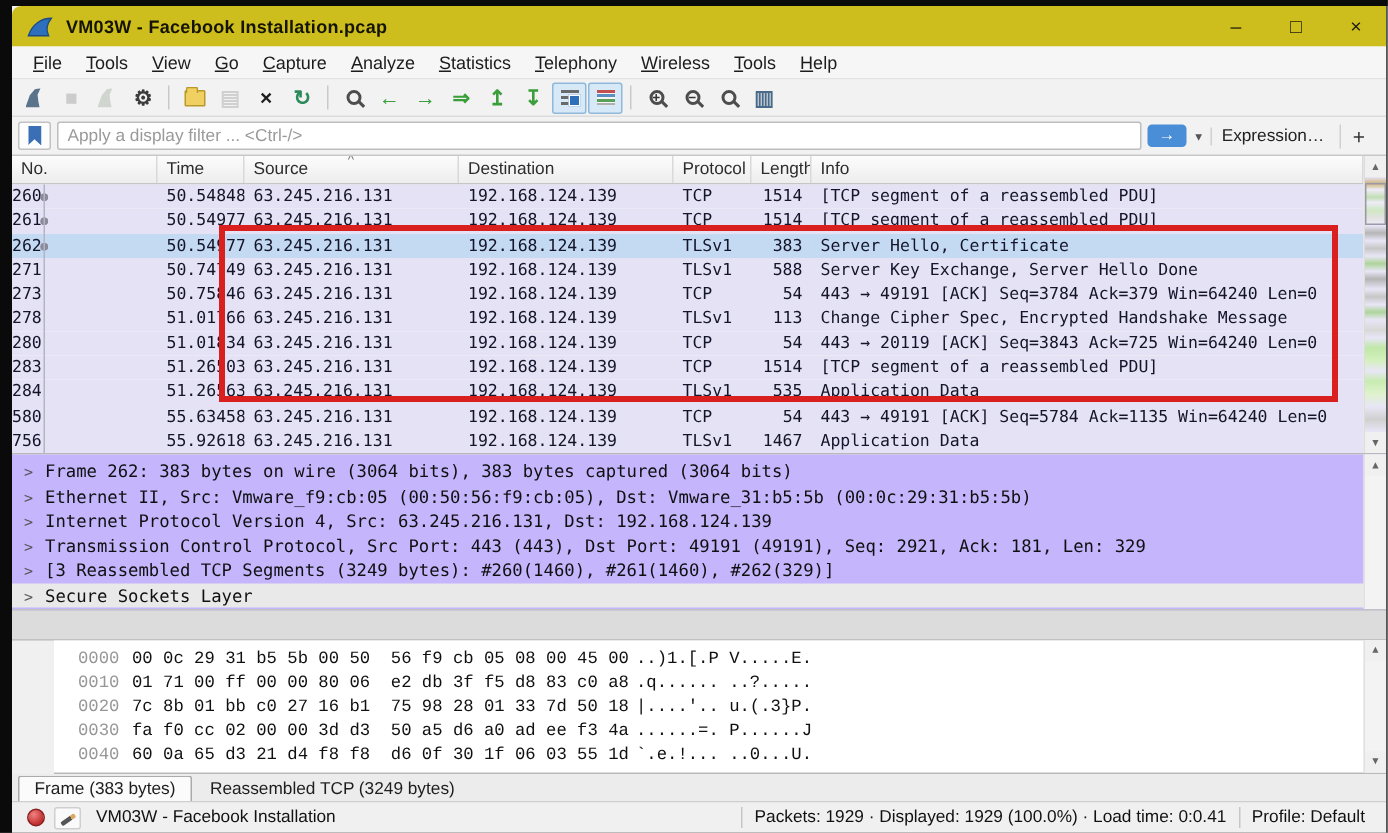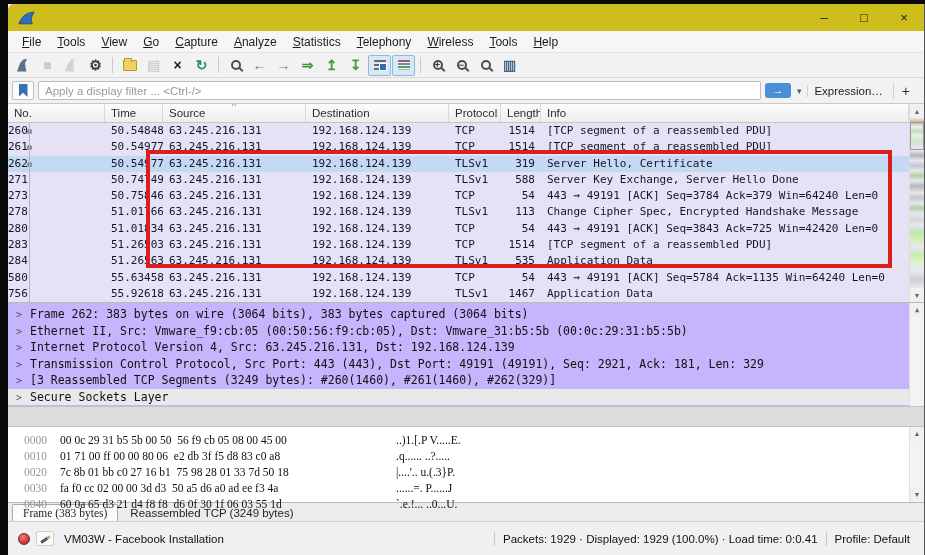--- a/index.html
+++ b/index.html
@@ -81,31 +81,31 @@
   .details { height:104px; background:#c4b5fd; position:relative; border-bottom:1px solid #c2c2c2; font-family:"DejaVu Sans Mono","Liberation Mono",monospace; font-size:11.5px; color:#101010; padding-top:3px; flex:none; }
   .dline { height:16.5px; line-height:16.5px; white-space:nowrap; padding-left:8px; }
   .dline .expander { display:inline-block; width:14px; color:#555; font-size:10px; }
   .dline.shaded { background:#e9e9e9; }
   .d-scroll { position:absolute; top:0; right:0; bottom:0; width:15px; background:#f3f3f3; border-left:1px solid #e0e0e0; }
 
   
   .splitter { height:20px; background:#dcdcdc; border-bottom:1px solid #c2c2c2; flex:none; }
 
   
-  .hexpane { height:76px; background:#fff; position:relative; font-family:Liberation Serif, serif; font-size:11.5px; padding-top:5px; border-bottom:1px solid #b9b9b9; flex:none; }
+  .hexpane { height:89px; background:#fff; position:relative; font-family:Liberation Mono, monospace; font-size:11.5px; padding-top:5px; border-bottom:1px solid #b9b9b9; flex:none;margin-left:28px; }
   .hexrow { height:16px; line-height:16px; white-space:pre; display:flex; }
   .h-off { width:36px; margin-left:16px; color:#979797; }
   .h-hex { width:336px; color:#101010; }
   .h-asc { color:#101010; }
   .h-scroll { position:absolute; top:0; right:0; bottom:0; width:15px; background:#f3f3f3; border-left:1px solid #e0e0e0; }
 
   
   .tabbar { height:19px; background:#ececec; display:flex; align-items:flex-end; padding-left:4px; gap:2px; border-bottom:1px solid #cfcfcf; flex:none; }
   .btab { font-size:11.5px; color:#1e1e1e; padding:2px 10px 2px 10px; }
-  .btab.active { background:#fbfbfb; border:1px solid #ababab; border-bottom:none; border-radius:2px 2px 0 0;font-family:Liberation Serif, serif; }
+  .btab.active { background:#fbfbfb; border:1px solid #ababab; border-bottom:none; border-radius:2px 2px 0 0; }
 
   
   .statusbar { flex:1; background:#f0f0f0; display:flex; align-items:center; font-size:11.5px; color:#161616; padding:0 6px; }
   .expert-dot { width:12px; height:12px; border-radius:50%; background:radial-gradient(circle at 35% 30%, #f08080, #c23030 70%); border:1px solid #8a2020; margin:0 6px 0 4px; }
   .pencil-btn { width:18px; height:15px; background:#fafafa; border:1px solid #cfcfcf; border-radius:2px; position:relative; margin-right:10px; }
   .pencil-btn::before { content:""; position:absolute; left:3px; top:6px; width:11px; height:3px; background:linear-gradient(90deg,#555 0 70%, #d8a860 70%); transform:rotate(-35deg); border-radius:1px; }
   .sb-left-text { color:#111; }
   .sb-spacer { flex:1; }
   .sb-sep { width:1px; height:14px; background:#c6c6c6; margin:0 8px; }
   .sb-packets { color:#111; }
@@ -114,20 +114,21 @@
 </head>
 <body>
 
 <div class="frame">
   <div class="window">
 
     <div class="titlebar">
       <svg class="fin-logo" viewBox="0 0 20 15">
           <path d="M1,14 C4,5 11,1 18,1 C14,6 14,10 16,14 Z" fill="#2e6fbd" stroke="#1b4a85" stroke-width="1"></path>
         </svg>
+      <span class="title-text">VM03W - Facebook Installation.pcap</span>
       <div class="win-controls">
         <span class="win-btn">–</span>
         <span class="win-btn">□</span>
         <span class="win-btn">×</span>
       </div>
     </div>
 
     <div class="menubar">
         <div class="menu-item">File</div>
         <div class="menu-item">Tools</div>
@@ -256,21 +257,21 @@
             <span class="c-proto">TCP</span>
             <span class="c-len">1514</span>
             <span class="c-info">[TCP segment of a reassembled PDU]</span>
           </div>
           <div class="prow pl-grid selected">
             <span class="c-no"><span class="dot"></span>262<span class="dot"></span></span>
             <span class="c-time">50.549776</span>
             <span class="c-src">63.245.216.131</span>
             <span class="c-dst">192.168.124.139</span>
             <span class="c-proto">TLSv1</span>
-            <span class="c-len">319</span>
+            <span class="c-len">383</span>
             <span class="c-info">Server Hello, Certificate</span>
           </div>
           <div class="prow pl-grid">
             <span class="c-no">271</span>
             <span class="c-time">50.747497</span>
             <span class="c-src">63.245.216.131</span>
             <span class="c-dst">192.168.124.139</span>
             <span class="c-proto">TLSv1</span>
             <span class="c-len">588</span>
             <span class="c-info">Server Key Exchange, Server Hello Done</span>
@@ -293,21 +294,21 @@
             <span class="c-len">113</span>
             <span class="c-info">Change Cipher Spec, Encrypted Handshake Message</span>
           </div>
           <div class="prow pl-grid">
             <span class="c-no">280</span>
             <span class="c-time">51.018347</span>
             <span class="c-src">63.245.216.131</span>
             <span class="c-dst">192.168.124.139</span>
             <span class="c-proto">TCP</span>
             <span class="c-len">54</span>
-            <span class="c-info">443 → 49191 [ACK] Seq=3843 Ack=725 Win=42420 Len=0</span>
+            <span class="c-info">443 → 20119 [ACK] Seq=3843 Ack=725 Win=64240 Len=0</span>
           </div>
           <div class="prow pl-grid">
             <span class="c-no">283</span>
             <span class="c-time">51.265038</span>
             <span class="c-src">63.245.216.131</span>
             <span class="c-dst">192.168.124.139</span>
             <span class="c-proto">TCP</span>
             <span class="c-len">1514</span>
             <span class="c-info">[TCP segment of a reassembled PDU]</span>
           </div>

